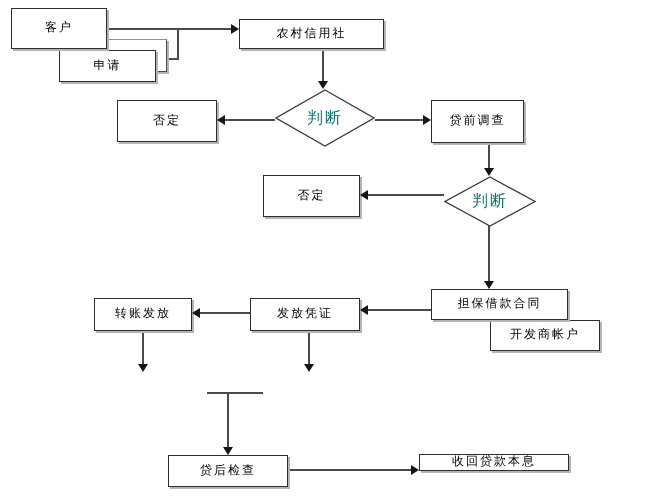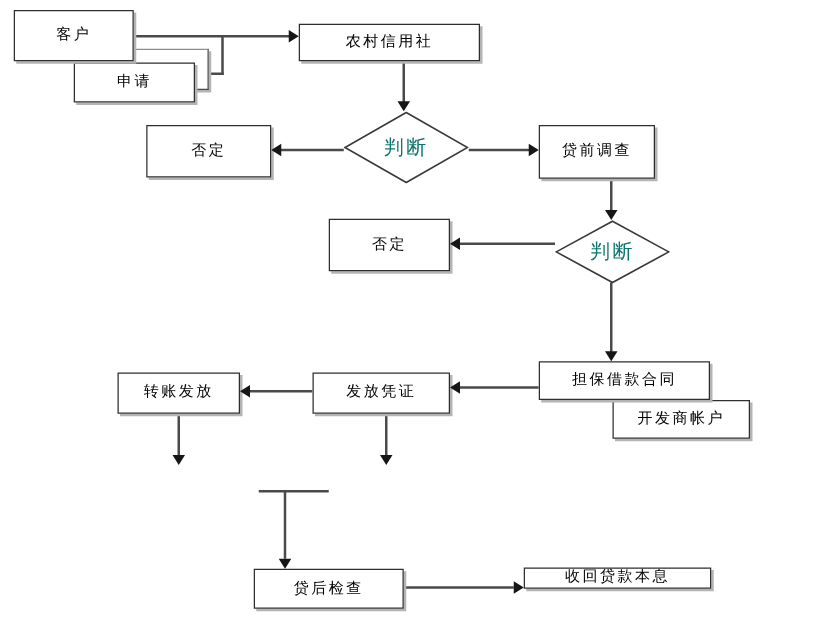--- a/index.html
+++ b/index.html
@@ -120,20 +120,20 @@
     <span>担保借款合同</span>
   </div>
 
   <div class="box" style="left:250px;top:298px;width:110px;height:33px;">
     <span>发放凭证</span>
   </div>
   <div class="box" style="left:94px;top:298px;width:98px;height:33px;">
     <span>转账发放</span>
   </div>
 
-  <div class="box" style="left:168px;top:455px;width:120px;height:32px;margin-left:35px;">
+  <div class="box" style="left:168px;top:455px;width:120px;height:32px;">
     <span>贷后检查</span>
   </div>
   <div class="box" style="left:419px;top:454px;width:150px;height:17px;">
     <span>收回贷款本息</span>
   </div>
 
 </div>
 
 </body></html>

